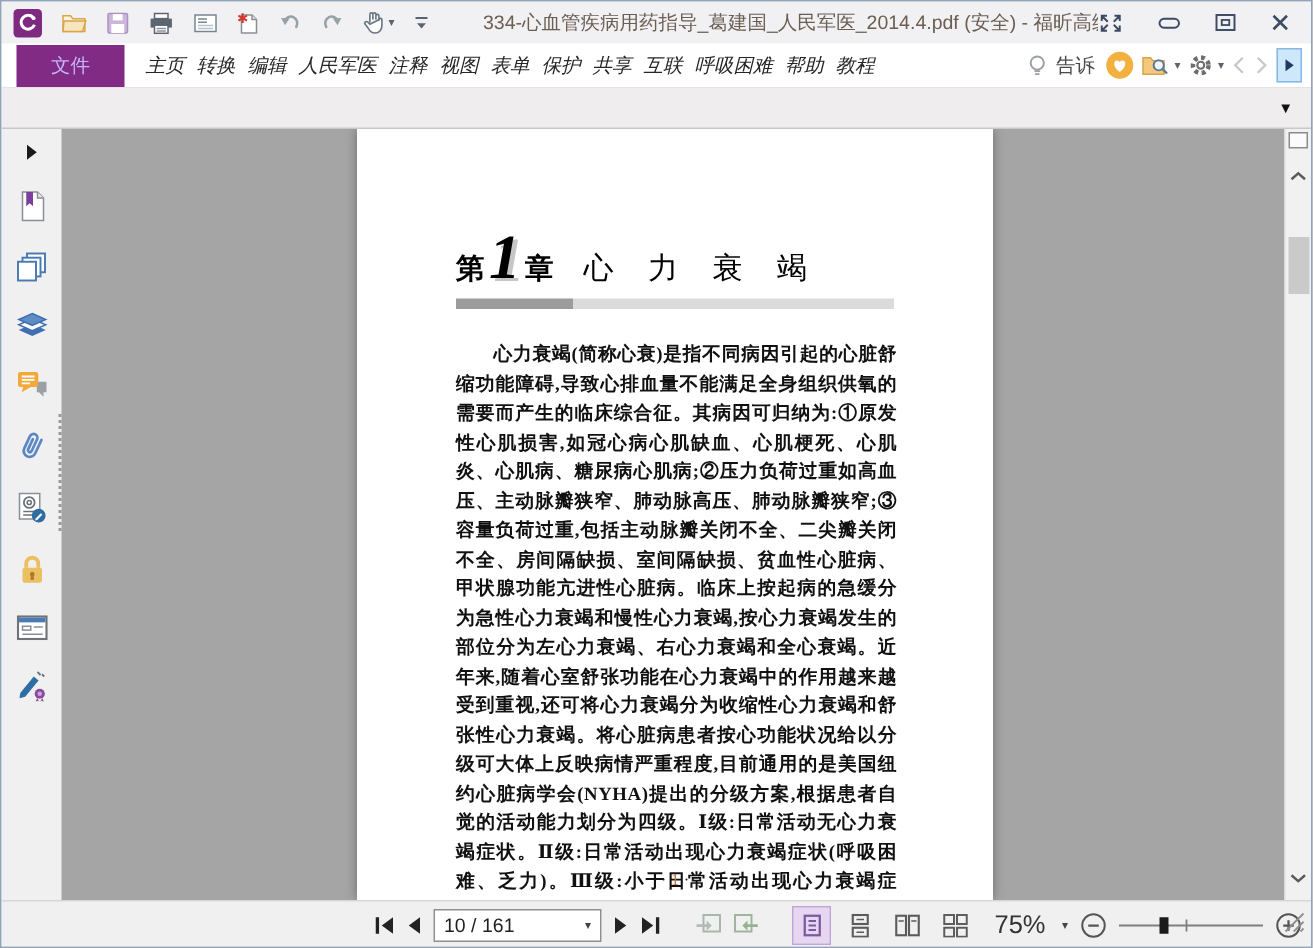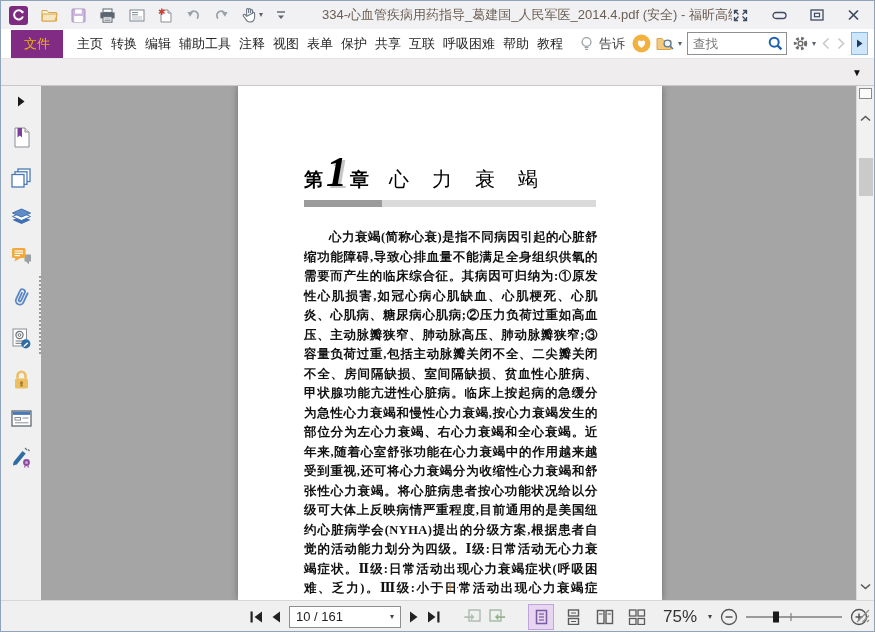--- a/index.html
+++ b/index.html
@@ -11,22 +11,22 @@
   .titlebar { height:28px; display:flex; align-items:center; padding:0 8px; background:#f1f0f2; }
   .qat { display:flex; align-items:center; gap:13px; }
   .qat-btn { display:flex; align-items:center; cursor:default; }
   .logo-box { width:19px; height:19px; background:#7e2a80; border-radius:3px; display:flex; align-items:center; justify-content:center; }
   .title-text { margin-left:36px; font-size:13px; color:#6b5e53; white-space:nowrap; overflow:hidden; max-width:450px; }
   .win-controls { margin-left:auto; display:flex; align-items:center; gap:23px; padding-right:6px; }
   .caret { font-size:8px; color:#5a6470; line-height:1; margin-left:3px; }
 
   
   .menubar { height:30px; background:#ffffff; display:flex; align-items:center; padding:0 6px 0 10px; border-bottom:1px solid #e4e2e4; }
-  .file-btn { background:#822b85; color:#eab308; font-size:13px; padding:5px 13px; margin-right:10px; cursor:default; }
-  .menu-item { font-size:13px; color:#262626; padding:5px 4px; white-space:nowrap; cursor:default; }
+  .file-btn { background:#822b85; color:#c4b5fd; font-size:13px; padding:5px 23px; margin-right:10px; cursor:default; }
+  .menu-item { font-size:13px; color:#262626; padding:5px 4px; white-space:nowrap; cursor:default;font-style:italic; }
   .menubar-right { margin-left:auto; display:flex; align-items:center; gap:5px;justify-content:space-between; }
   .tellme-label { font-size:13px; color:#4a4a4a; width:28px; overflow:hidden; white-space:nowrap; }
   .search-box { width:100px; height:23px; border:1px solid #8f8f8f; background:#fff; display:flex; align-items:center; padding:0 3px 0 5px; }
   .search-box input { border:none; outline:none; flex:1; width:70px; font-size:12.5px; color:#333; font-family:inherit; background:transparent; }
   .panel-toggle-btn { width:17px; height:23px; background:#cfe7fb; border:1px solid #84b9e6; display:flex; align-items:center; justify-content:center; }
 
   
   .tabbar { height:27px; background:#efedee; display:flex; align-items:flex-end; padding-left:44px; border-bottom:1px solid #c9c7c9; position:relative; }
   .tab-wrap { filter:drop-shadow(0 0 1px #adaaad); height:26px; }
   .tab { height:26px; display:flex; align-items:center; clip-path:polygon(13px 0, calc(100% - 13px) 0, 100% 100%, 0 100%); padding:0 22px 0 26px; font-size:13px; color:#1f1f1f; background:#f6f5f6; cursor:default; }
@@ -173,21 +173,21 @@
           </svg>
       </span>
     </div>
   </div>
 
   <div class="menubar">
     <span class="file-btn">文件</span>
     <span class="menu-item">主页</span>
     <span class="menu-item">转换</span>
     <span class="menu-item">编辑</span>
-    <span class="menu-item">辅助工具</span>
+    <span class="menu-item">人民军医</span>
     <span class="menu-item">注释</span>
     <span class="menu-item">视图</span>
     <span class="menu-item">表单</span>
     <span class="menu-item">保护</span>
     <span class="menu-item">共享</span>
     <span class="menu-item">互联</span>
     <span class="menu-item">呼吸困难</span>
     <span class="menu-item">帮助</span>
     <span class="menu-item">教程</span>
 
@@ -207,29 +207,20 @@
           </svg>
       </span>
       <span class="qat-btn">
         <svg width="19" height="15" viewBox="0 0 19 15">
             <path d="M1 2.5 h5 l1.6 2 h7.4 v9 H1z" fill="#f3c97e" stroke="#d9a44a"></path>
             <circle cx="11.5" cy="7.5" r="3.4" fill="#eef4f8" stroke="#5b7a94" stroke-width="1.3"></circle>
             <line x1="14" y1="10" x2="17" y2="13" stroke="#5b7a94" stroke-width="1.6"></line>
           </svg>
         <span class="caret">▾</span>
       </span>
-      <div class="search-box">
-        <input type="text" placeholder="查找" style="">
-        <span class="qat-btn">
-          <svg width="15" height="15" viewBox="0 0 15 15">
-              <circle cx="6.2" cy="6.2" r="4.5" fill="none" stroke="#1e62ad" stroke-width="2"></circle>
-              <line x1="9.5" y1="9.5" x2="13.4" y2="13.4" stroke="#1e62ad" stroke-width="2.4"></line>
-            </svg>
-        </span>
-      </div>
       <span class="qat-btn">
         <svg width="17" height="17" viewBox="0 0 17 17">
             <circle cx="8.5" cy="8.5" r="5.2" fill="none" stroke="#6d6d6d" stroke-width="3" stroke-dasharray="2.6 2.3"></circle>
             <circle cx="8.5" cy="8.5" r="2.3" fill="none" stroke="#6d6d6d" stroke-width="1.4"></circle>
           </svg>
         <span class="caret">▾</span>
       </span>
       <span class="qat-btn">
         <svg width="10" height="13" viewBox="0 0 10 13">
             <path d="M7.5 1.5 L2.5 6.5 l5 5" fill="none" stroke="#c9c9c9" stroke-width="1.6"></path>

